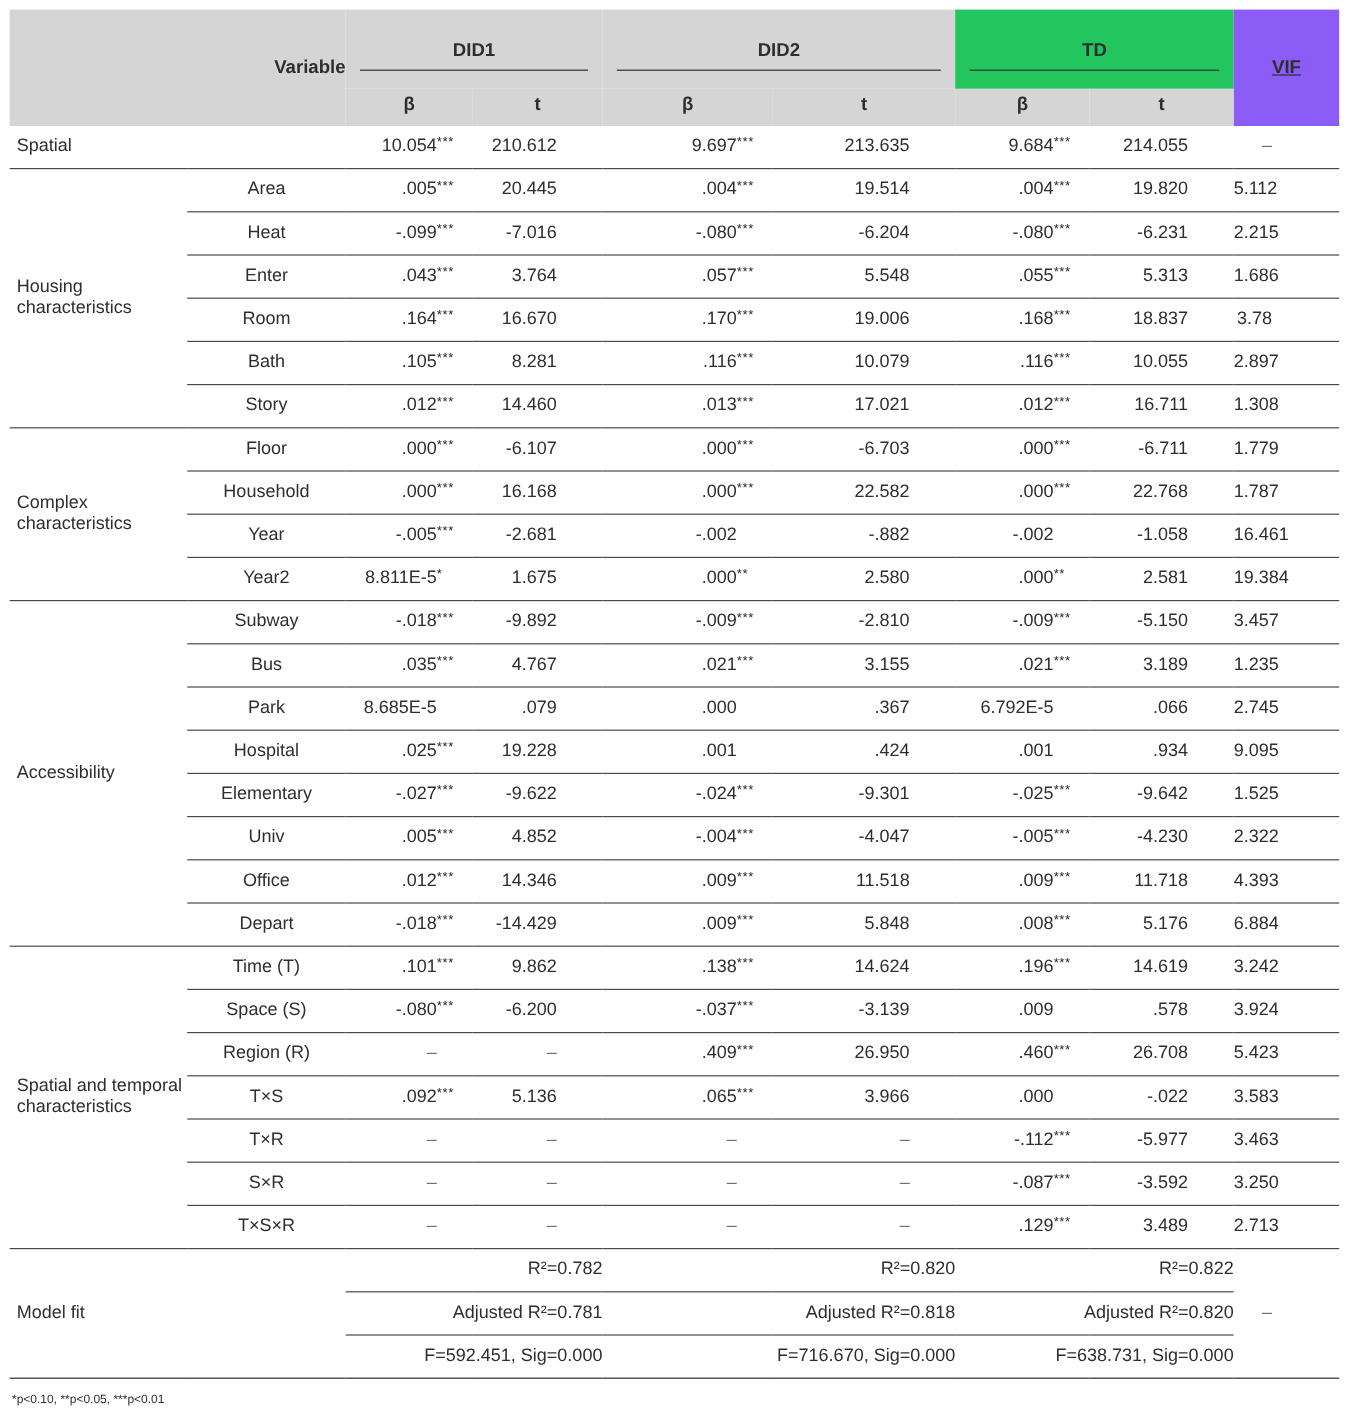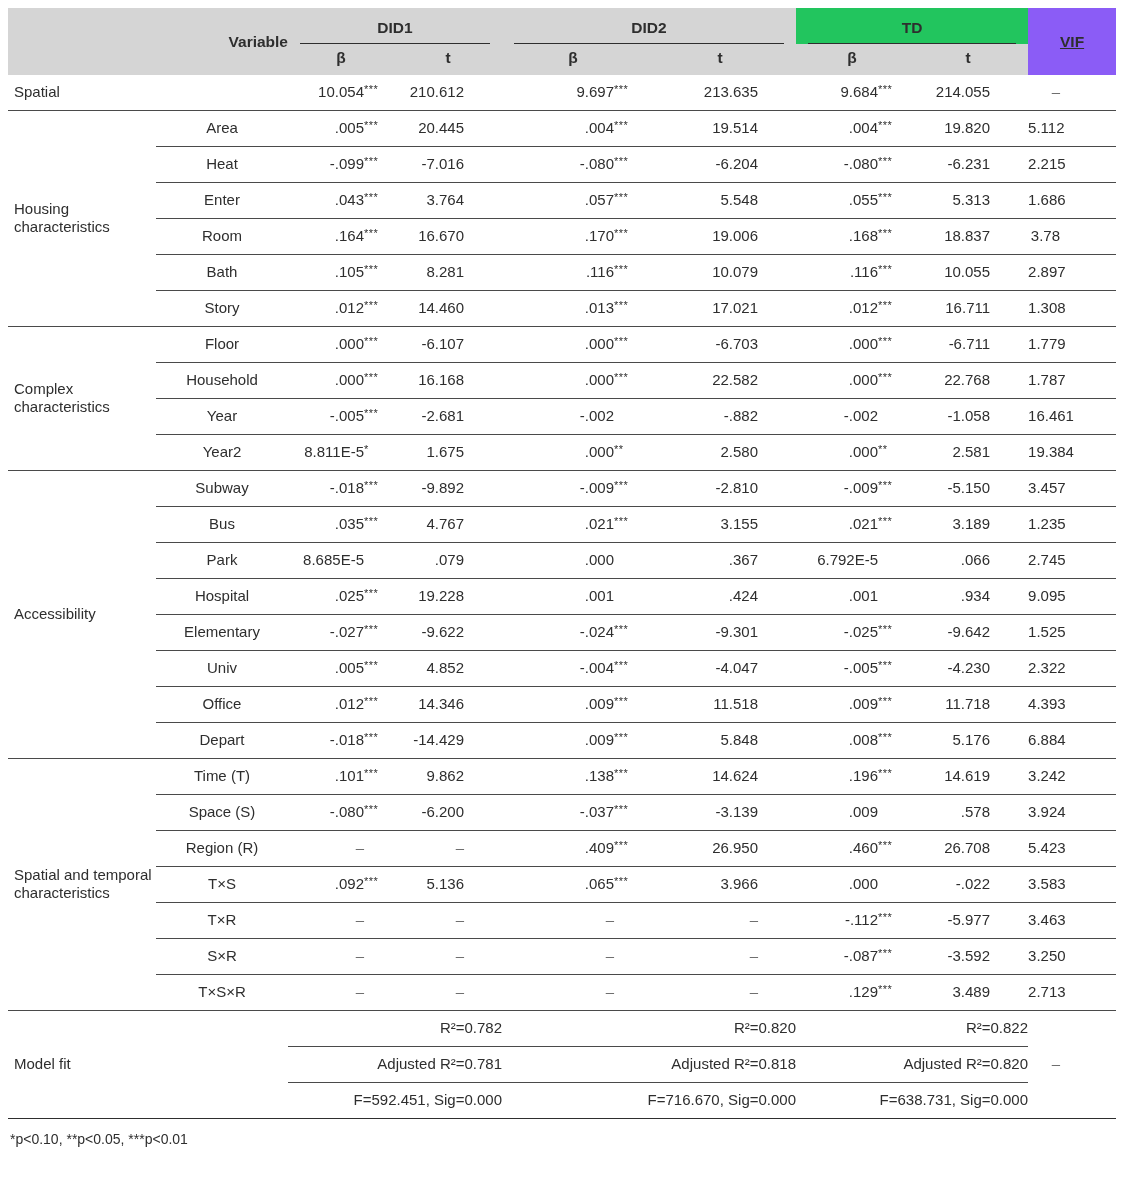--- a/index.html
+++ b/index.html
@@ -25,21 +25,21 @@
   thead th {
     background: #d5d5d5;
     font-weight: bold;
     padding: 0;
     vertical-align: middle;
     font-size: 15.5px;
   }
   th.var-h  { text-align: right; padding-left: 6px; }
   th.vif-h  { text-align: center; }
   .grp {
-    margin: 0 12px;
+    margin: 15px 12px;
     padding: 11px 0 6px 0;
     text-align: center;
     border-bottom: 1.5px solid #2e2e2e;
   }
   tr.h2 th { padding: 5px 0 8px 0; text-align: center; }
 
   
   tbody td {
     padding: 8px 0 9px 0;
     line-height: 18px;
@@ -63,21 +63,21 @@
   }
   .dash { color: #6f6f6f; }
 
   
   .rb   { border-bottom: 1px solid #4a4a4a; }
   .bend { border-bottom: 1.5px solid #2e2e2e; }
 
   .footnote {
     width: 1108px;
     padding: 12px 0 0 2px;
-    font-size: 14px;
+    font-size: 10px;
     color: #2e2e2e;
   }
 </style>
 </head>
 <body>
 
 <div class="wrap">
   <table class="reg">
     <colgroup>
       <col style="width:148px">

